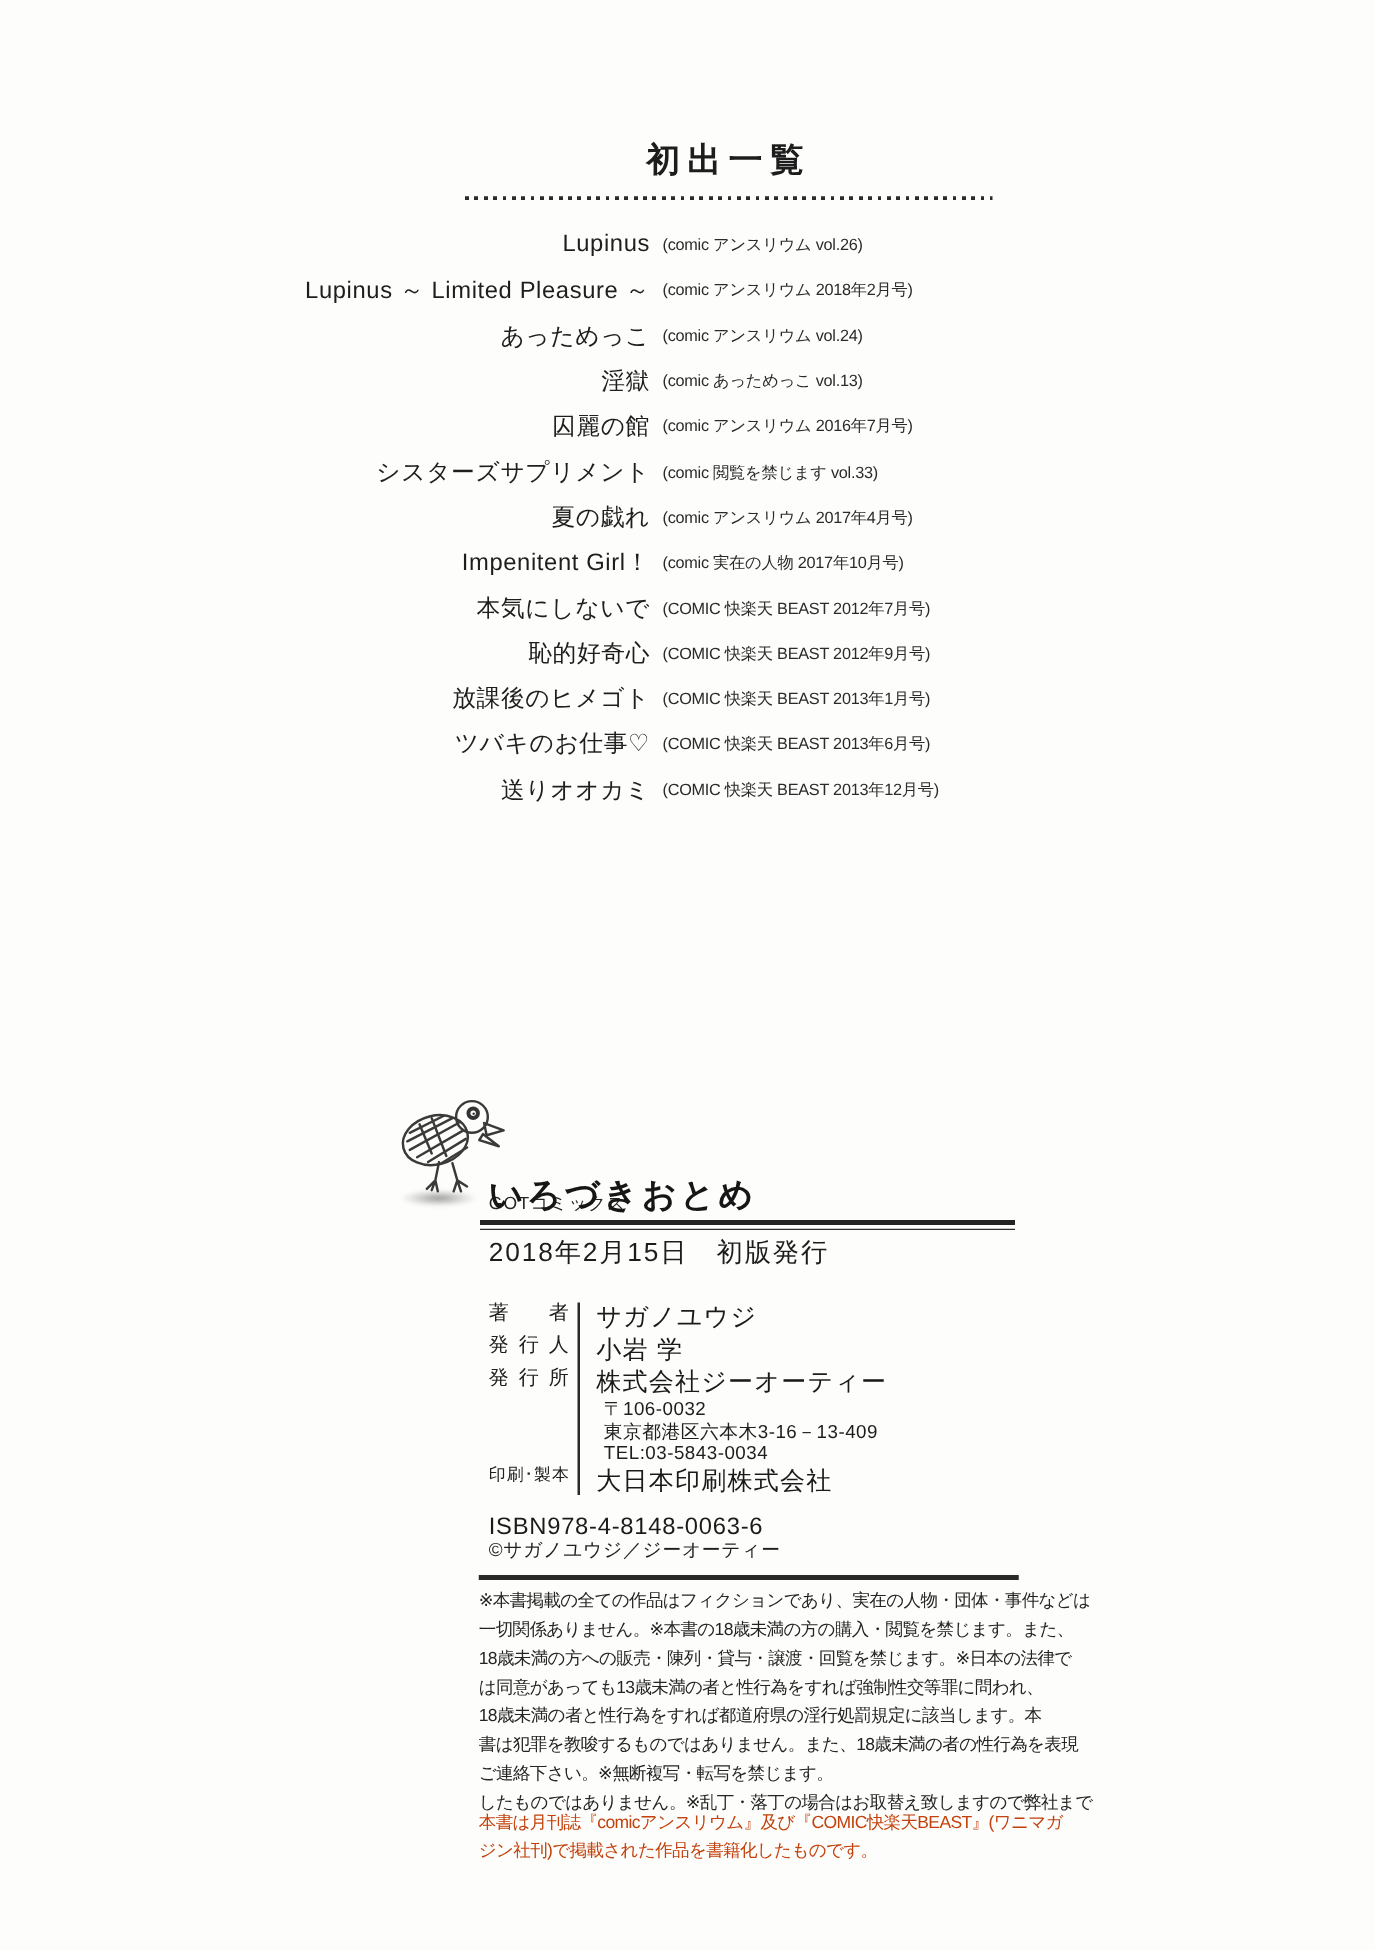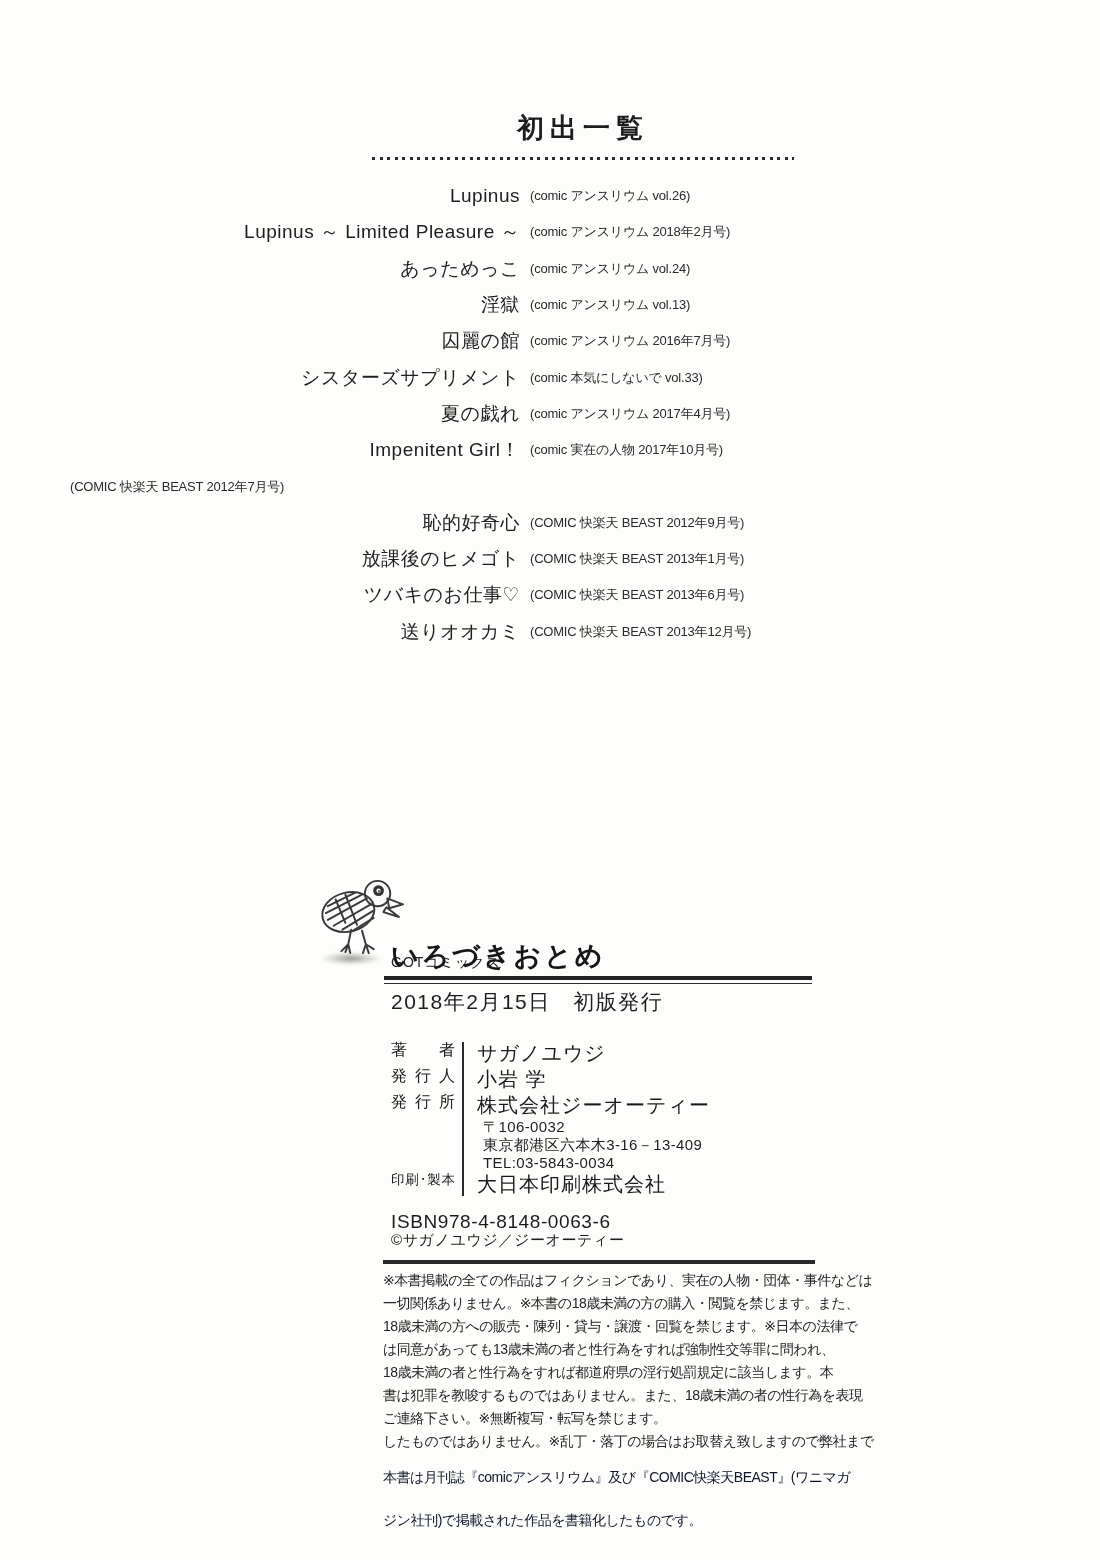--- a/index.html
+++ b/index.html
@@ -58,21 +58,21 @@
   .vrule{left:462px;top:1042px;width:2px;height:154px;background:#2a2a2a;}
   .addr-line{left:483px;font-size:15px;letter-spacing:0.4px;color:#1e1e1e;font-weight:500;}
   .isbn-line{left:391px;top:1211px;font-size:19px;letter-spacing:0.6px;font-weight:500;color:#1b1b1b;}
   .copyright-line{left:391px;top:1231px;font-size:15px;letter-spacing:0.6px;color:#1e1e1e;font-weight:500;}
 
   
   .notice-rule{left:383px;top:1260px;width:432px;height:4px;background:#2a2a2a;}
   .disclaimer{left:383px;top:1272px;width:440px;}
   .disclaimer .ln{height:23px;font-size:14px;letter-spacing:-0.5px;white-space:nowrap;color:#242424;}
   .source-note{left:383px;top:1449px;width:440px;}
-  .source-note .ln{height:23px;font-size:14px;letter-spacing:-0.5px;white-space:nowrap;color:#0f172a;margin-top:20px;}
+  .source-note .ln{height:23px;font-size:14px;letter-spacing:-0.5px;white-space:nowrap;color:#c2410c;}
 
   svg .sk{stroke:#3a3a3a;fill:none;stroke-width:2;stroke-linecap:round;stroke-linejoin:round;}
 </style>
 </head>
 <body>
 
 <div class="abs pub-title">初出一覧</div>
 <div class="abs dotted-rule"></div>
 
 <div class="abs pub-list">
@@ -83,39 +83,40 @@
   <div class="pub-row">
       <span class="ttl">Lupinus ～ Limited Pleasure ～</span>
       <span class="src">(comic アンスリウム 2018年2月号)</span>
     </div>
   <div class="pub-row">
       <span class="ttl">あっためっこ</span>
       <span class="src">(comic アンスリウム vol.24)</span>
     </div>
   <div class="pub-row">
       <span class="ttl">淫獄</span>
-      <span class="src">(comic アンスリウム vol.13)</span>
+      <span class="src">(comic あっためっこ vol.13)</span>
     </div>
   <div class="pub-row">
       <span class="ttl">囚麗の館</span>
       <span class="src">(comic アンスリウム 2016年7月号)</span>
     </div>
   <div class="pub-row">
       <span class="ttl">シスターズサプリメント</span>
-      <span class="src">(comic 本気にしないで vol.33)</span>
+      <span class="src">(comic 閲覧を禁じます vol.33)</span>
     </div>
   <div class="pub-row">
       <span class="ttl">夏の戯れ</span>
       <span class="src">(comic アンスリウム 2017年4月号)</span>
     </div>
   <div class="pub-row">
       <span class="ttl">Impenitent Girl！</span>
       <span class="src">(comic 実在の人物 2017年10月号)</span>
     </div>
   <div class="pub-row">
+      <span class="ttl">本気にしないで</span>
       <span class="src">(COMIC 快楽天 BEAST 2012年7月号)</span>
     </div>
   <div class="pub-row">
       <span class="ttl">恥的好奇心</span>
       <span class="src">(COMIC 快楽天 BEAST 2012年9月号)</span>
     </div>
   <div class="pub-row">
       <span class="ttl">放課後のヒメゴト</span>
       <span class="src">(COMIC 快楽天 BEAST 2013年1月号)</span>
     </div>

